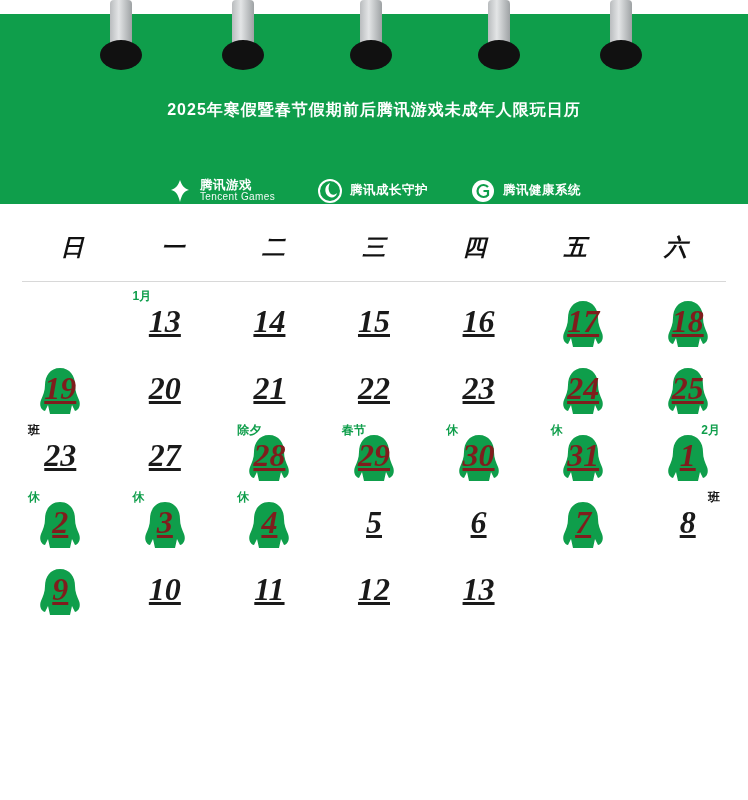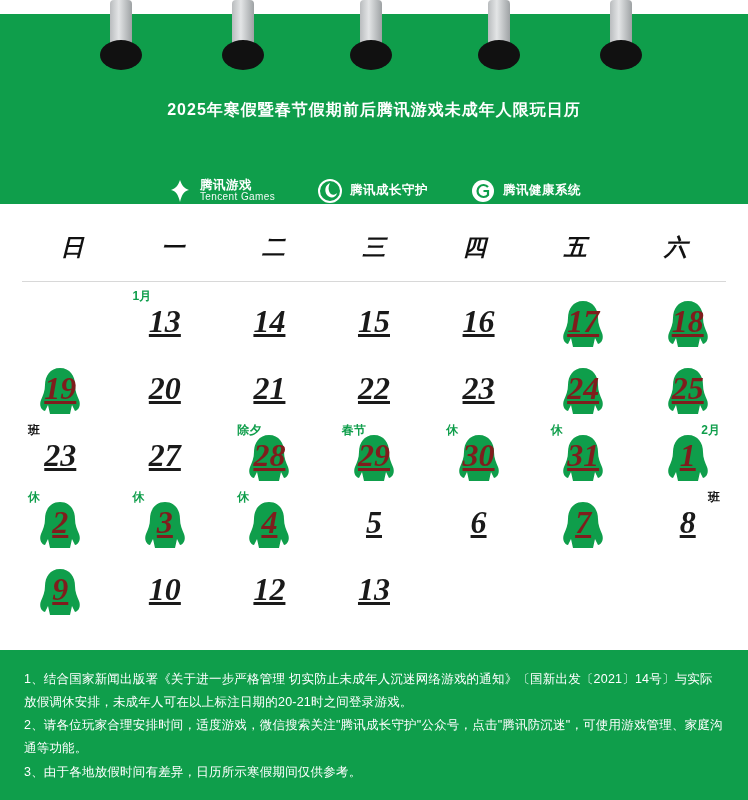--- a/index.html
+++ b/index.html
@@ -390,29 +390,27 @@
         <div class="cell limited">
           <div class="penguin"><svg width="44" height="50" viewBox="0 0 44 50">
               <path d="M22 1 C12 1 7 9 7 18 C7 24 5 28 3 33 C1 38 3 43 7 44 L10 38 L12 47 L32 47 L34 38 L37 44 C41 43 43 38 41 33 C39 28 37 24 37 18 C37 9 32 1 22 1 Z" fill="#0f9e4b"></path>
             </svg></div>
           <div class="daynum">9</div>
         </div>
         <div class="cell">
           <div class="daynum">10</div>
         </div>
         <div class="cell">
+          <div class="daynum">11</div>
+        </div>
+        <div class="cell">
           <div class="daynum">12</div>
         </div>
         <div class="cell">
           <div class="daynum">13</div>
         </div>
         <div class="cell"></div>
         <div class="cell"></div>
       </div>
   </div>
 
-  <div class="footer">
-    <div class="note">1、结合国家新闻出版署《关于进一步严格管理 切实防止未成年人沉迷网络游戏的通知》〔国新出发〔2021〕14号〕与实际放假调休安排，未成年人可在以上标注日期的20-21时之间登录游戏。</div>
-    <div class="note">2、请各位玩家合理安排时间，适度游戏，微信搜索关注"腾讯成长守护"公众号，点击"腾讯防沉迷"，可使用游戏管理、家庭沟通等功能。</div>
-    <div class="note">3、由于各地放假时间有差异，日历所示寒假期间仅供参考。</div>
-  </div>
 
 </div>
 
 </body></html>

